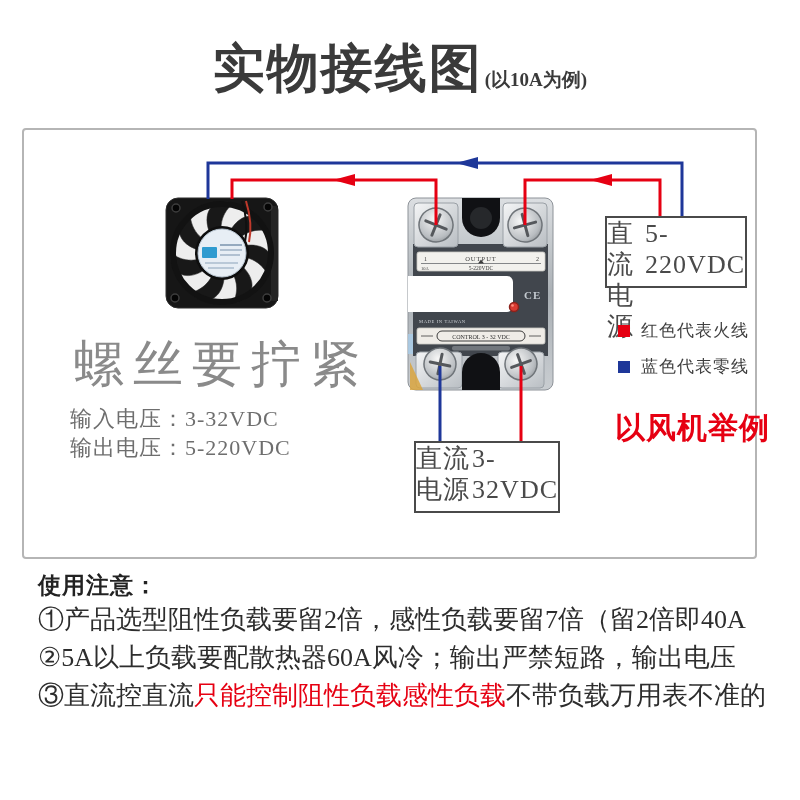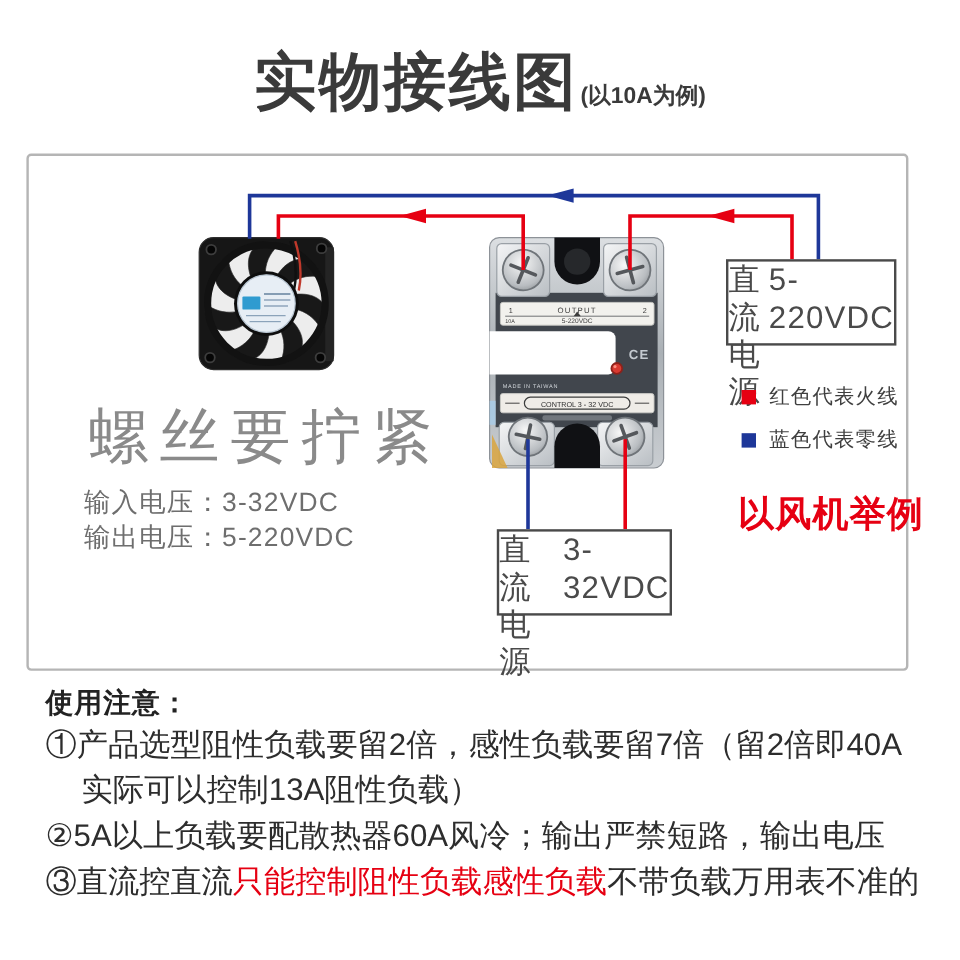--- a/index.html
+++ b/index.html
@@ -1,18 +1,18 @@
 <!DOCTYPE html>
 <html style="--live-wire: #e60012; --neutral-wire: #1e3799; --highlight-red: #e60012;"><head>
 <meta charset="utf-8">
 <style>
   html,body{margin:0;padding:0;background:#ffffff;}
   .page{
     position:relative;width:785px;height:800px;background:#ffffff;overflow:hidden;
-    font-family:Liberation Sans, sans-serif;color:#2b2b2b;
+    font-family:Liberation Serif, serif;color:#2b2b2b;
   }
   
   .title-wrap{position:absolute;left:0;top:34px;width:800px;text-align:center;white-space:nowrap;}
   .title-main{font-size:52px;font-weight:bold;color:#3a3a3a;letter-spacing:2px;}
   .title-suffix{font-size:19px;font-weight:bold;color:#3a3a3a;margin-left:2px;}
   
   .panel{position:absolute;left:22px;top:128px;width:731px;height:427px;
          border:2px solid #b5b5b5;border-radius:4px;background:#fff;}
   .diagram-svg{position:absolute;left:0;top:0;width:800px;height:800px;}
   .wire{fill:none;stroke-width:3px;}
@@ -205,20 +205,19 @@
     <div class="legend-row">
       <span class="legend-swatch blue"></span>
       <span class="legend-label">蓝色代表零线</span>
     </div>
   </div>
   <div class="example-note">以风机举例</div>
 
   <div class="notes">
     <div class="notes-heading">使用注意：</div>
     <div class="note-line">①产品选型阻性负载要留2倍，感性负载要留7倍（留2倍即40A</div>
-    <div class="note-line cont">实际可以控制13A阻性负载）</div>
     <div class="note-line">②5A以上负载要配散热器60A风冷；输出严禁短路，输出电压</div>
     <div class="note-line">
       <span>③直流控直流</span><span class="note-red">只能控制阻性负载感性负载</span><span>不带负载万用表不准的</span>
     </div>
   </div>
 
 </div>
 
 </body></html>

